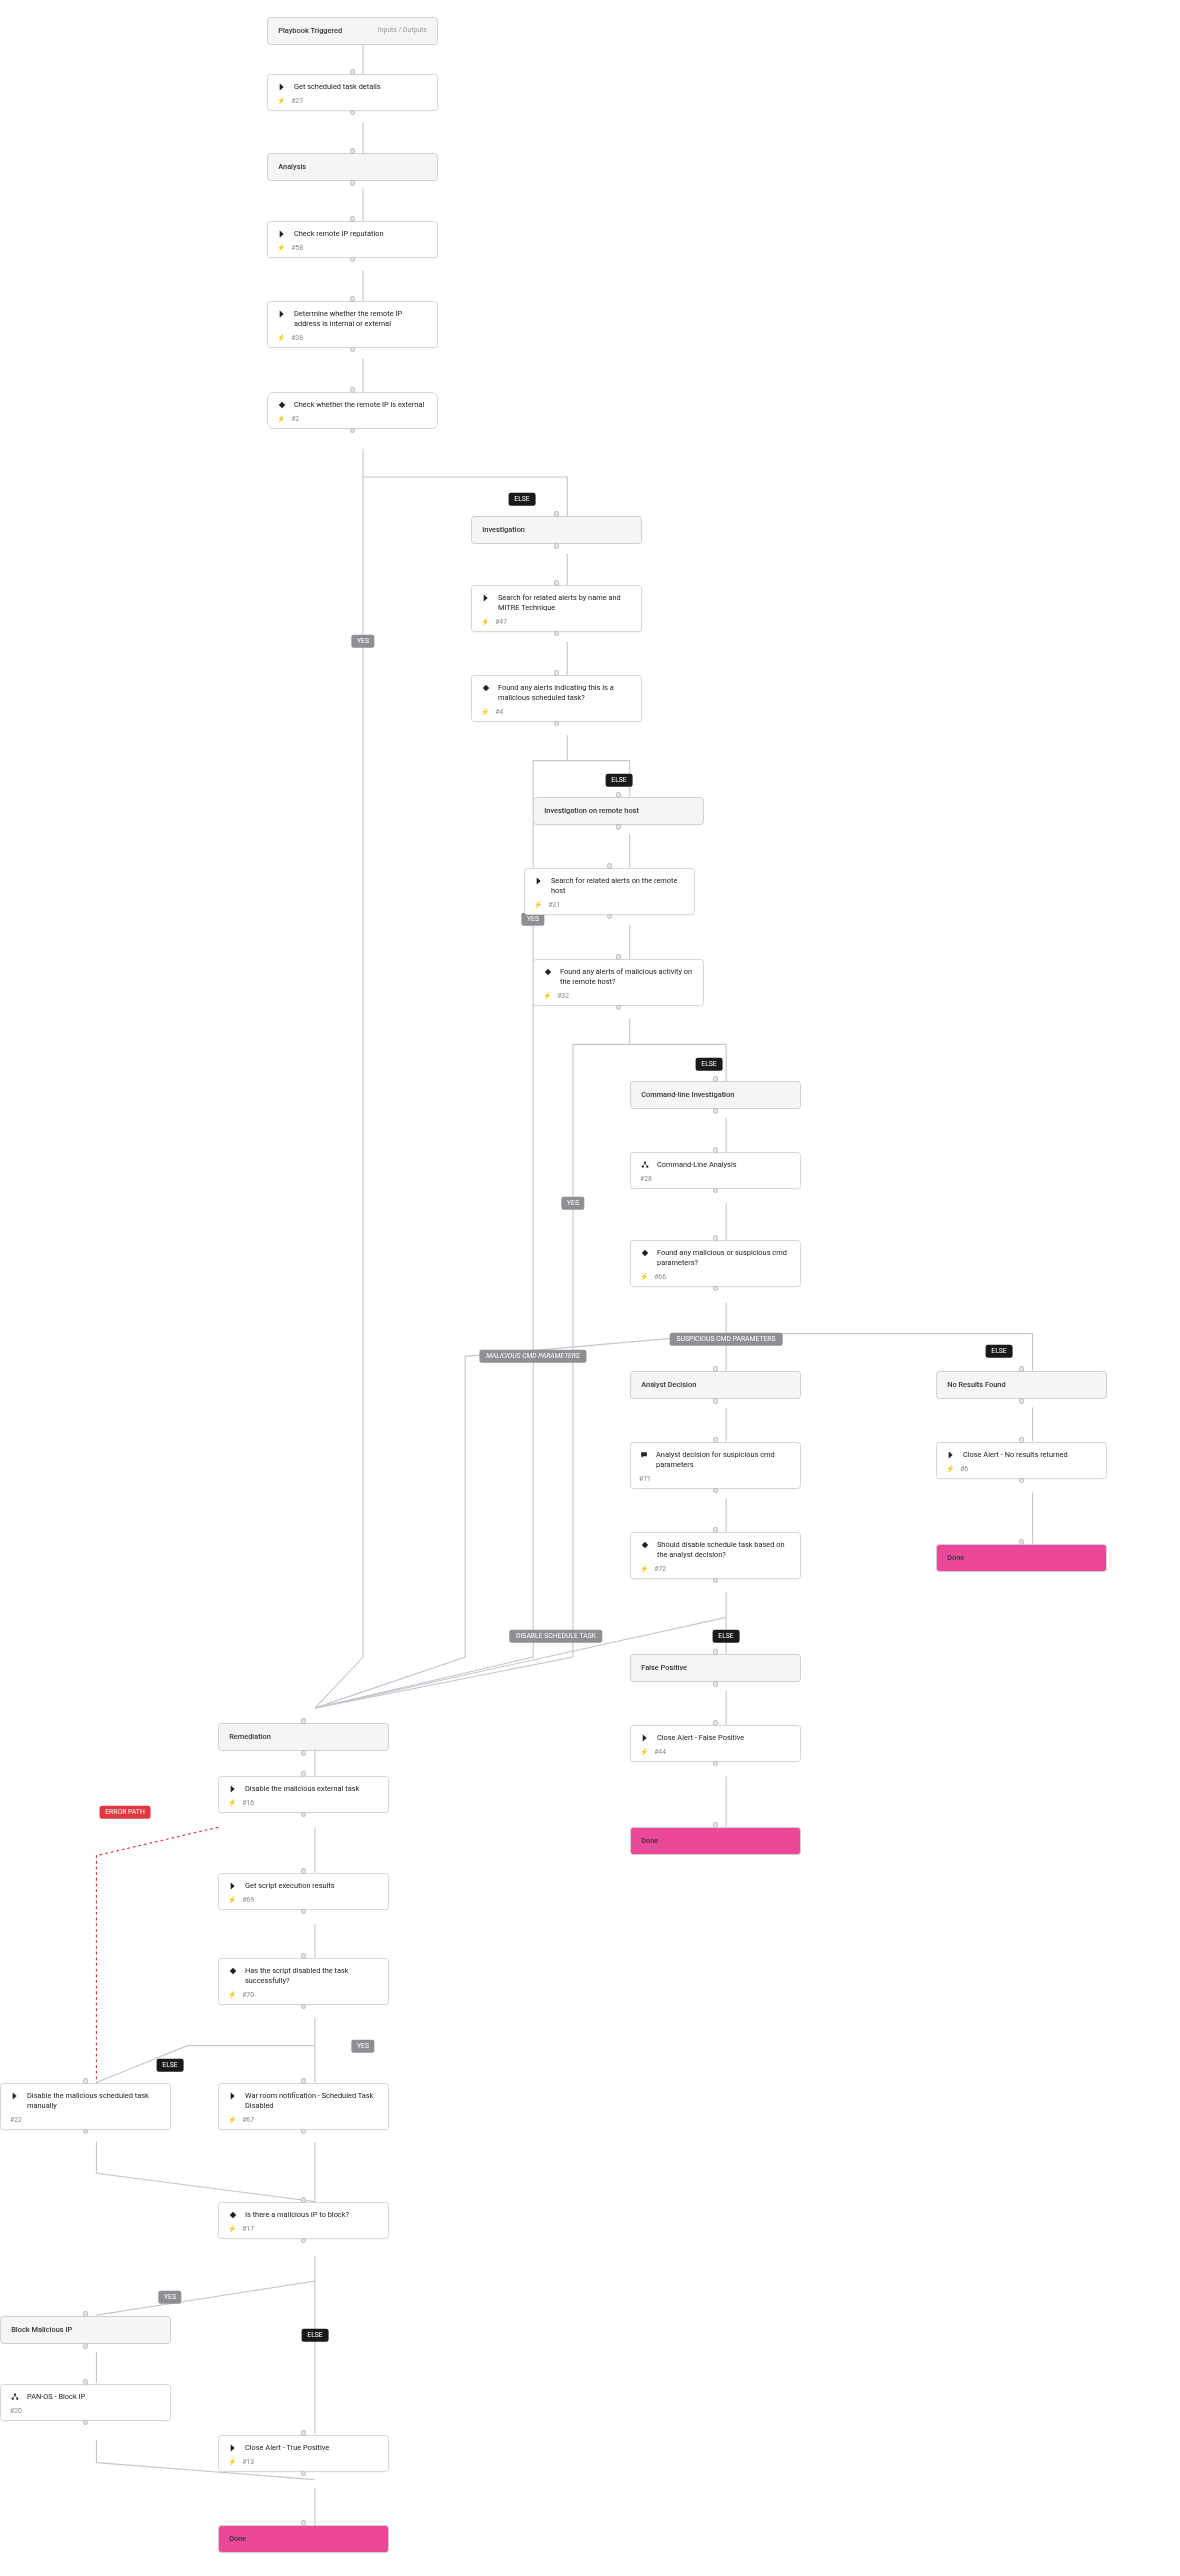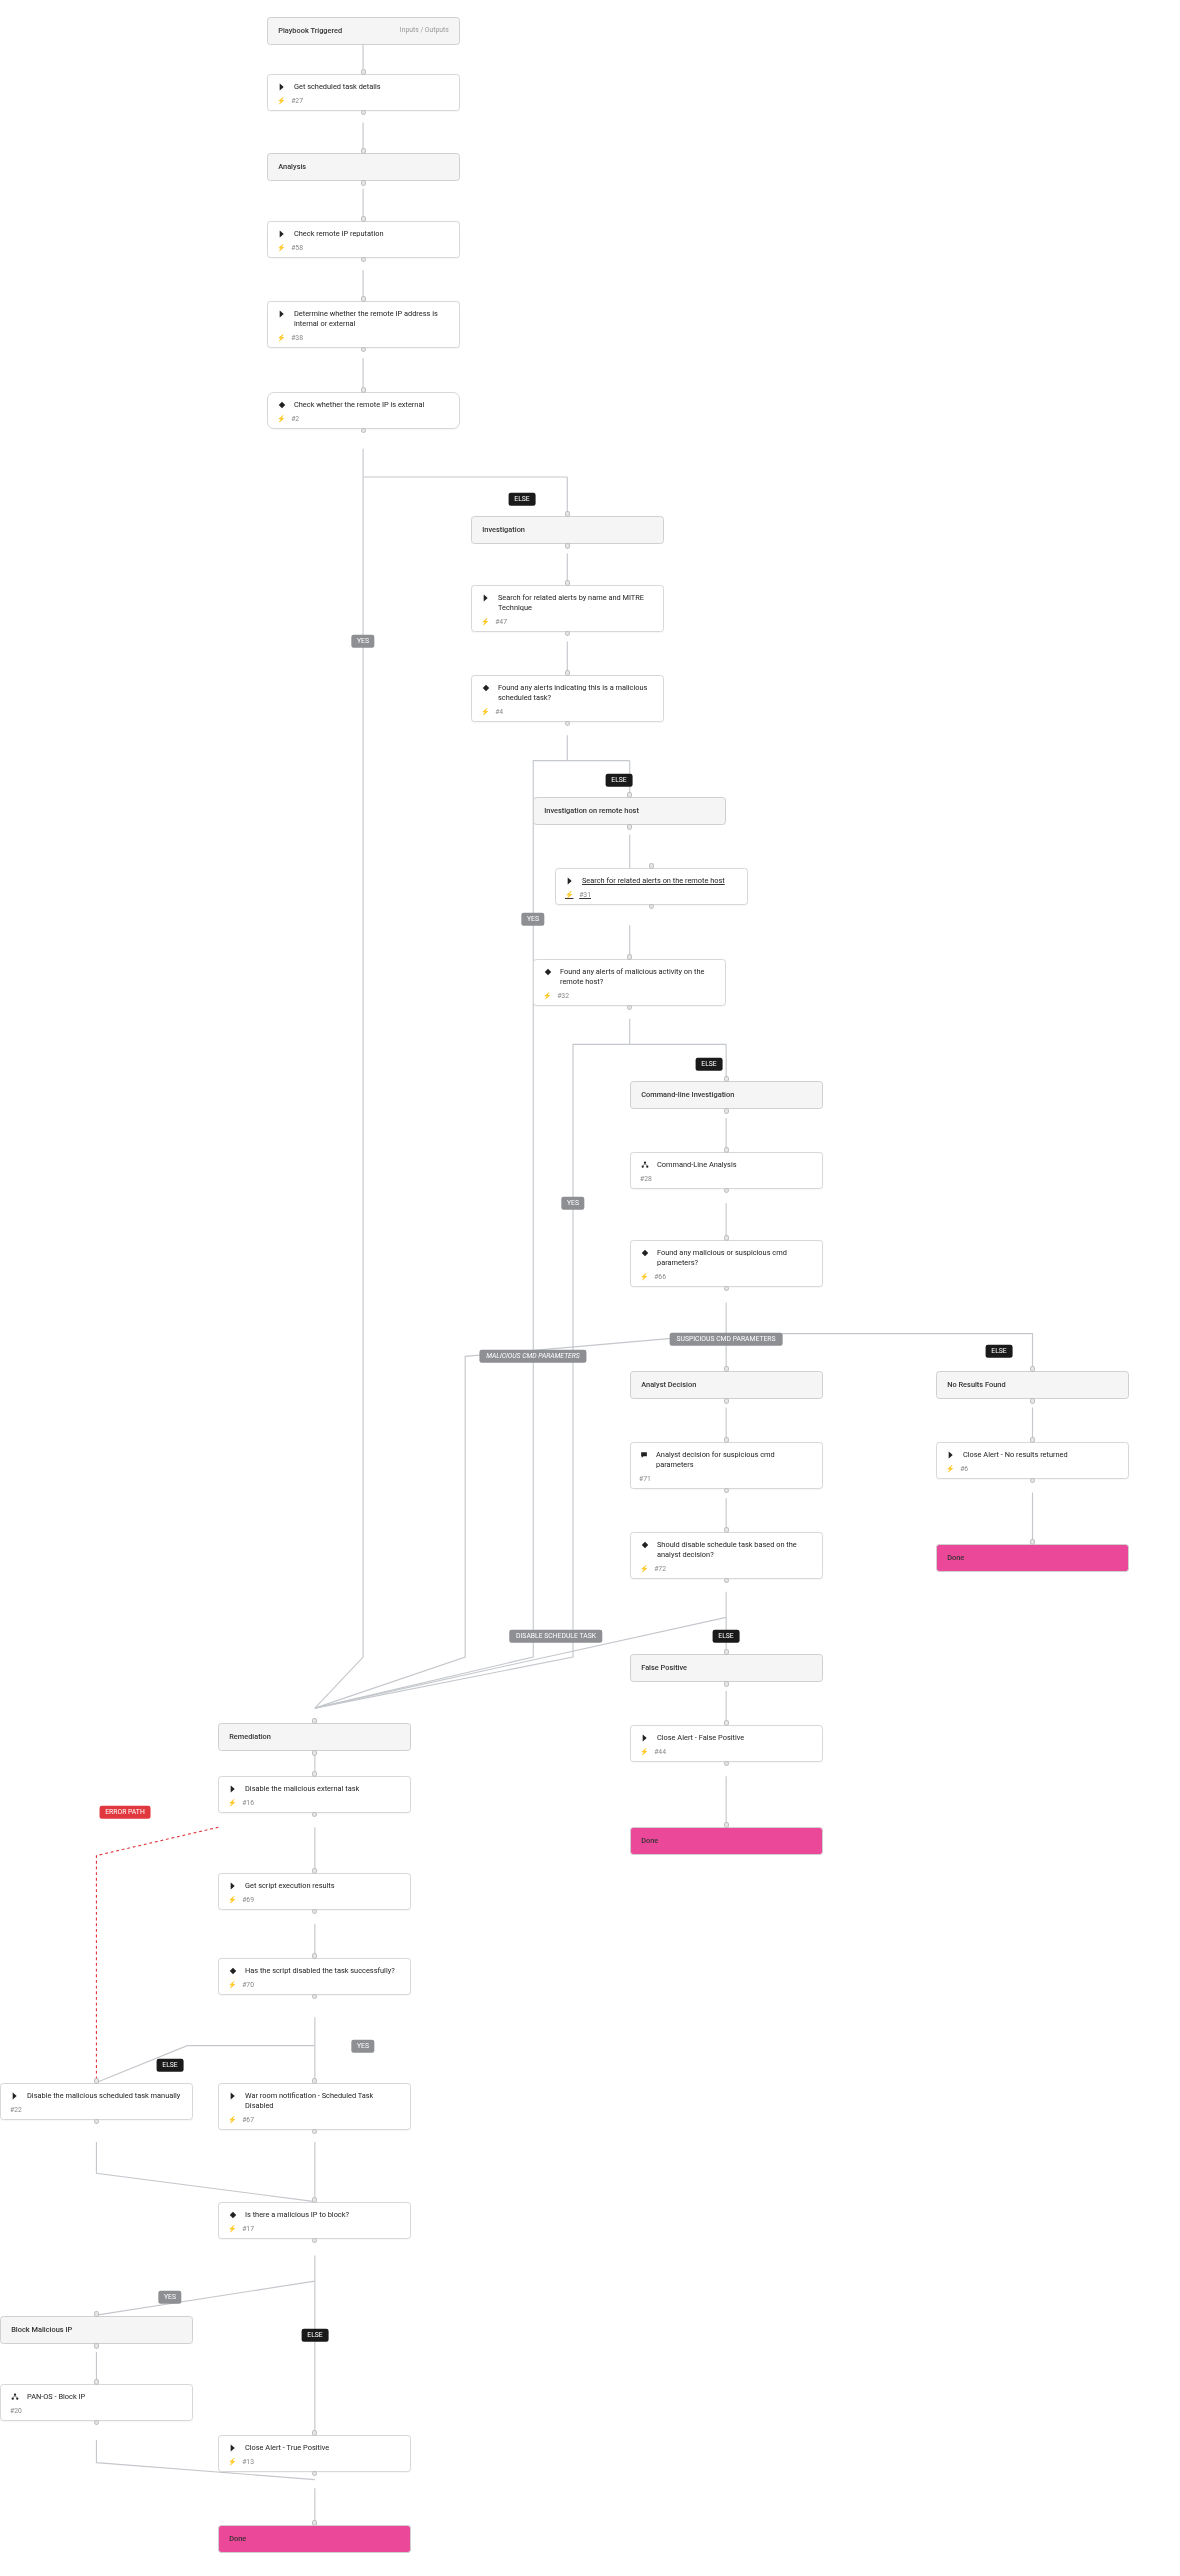--- a/index.html
+++ b/index.html
@@ -19,21 +19,21 @@
     position: absolute;
     top: 0; left: 0;
     width: 1180px;
     height: 2576px;
     pointer-events: none;
   }
 
   
   .node {
     position: absolute;
-    width: 193px;
+    width: 171px;
     box-sizing: border-box;
     border-radius: 3.4px;
   }
   .node.header {
     background: #f5f5f5;
     border: 0.6px solid #d0d0d0;
     padding: 8px 10.2px;
   }
   .node.section {
     background: #f5f5f5;
@@ -349,21 +349,21 @@
 
   <div class="label" style="left:533px; top:919px;">YES</div>
   <div class="label else" style="left:619px; top:780px;">ELSE</div>
 
   <div class="node section" style="left:533px; top:797px;">
     <div class="nub-top"></div>
     <span class="title-text">Investigation on remote host</span>
     <div class="nub-bottom"></div>
   </div>
 
-  <div class="node task" style="left:555px; top:868px;text-decoration:underline;">
+  <div class="node task" style="left:524px; top:868px;">
     <div class="nub-top"></div>
     <div class="title-row">
       <span class="icon">
           <svg width="8" height="8" viewBox="0 0 14 14">
             <path d="M3 1 L10 7 L3 13" fill="#222"></path>
           </svg>
         </span>
       <span class="title-text">Search for related alerts on the remote host</span>
     </div>
     <div class="meta-row">

